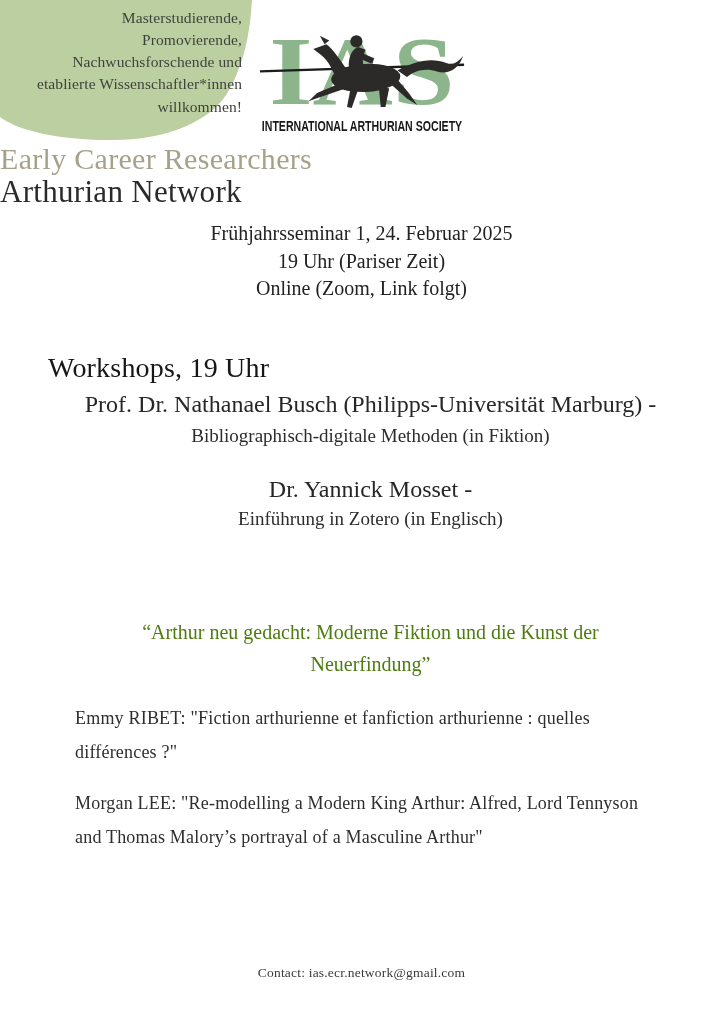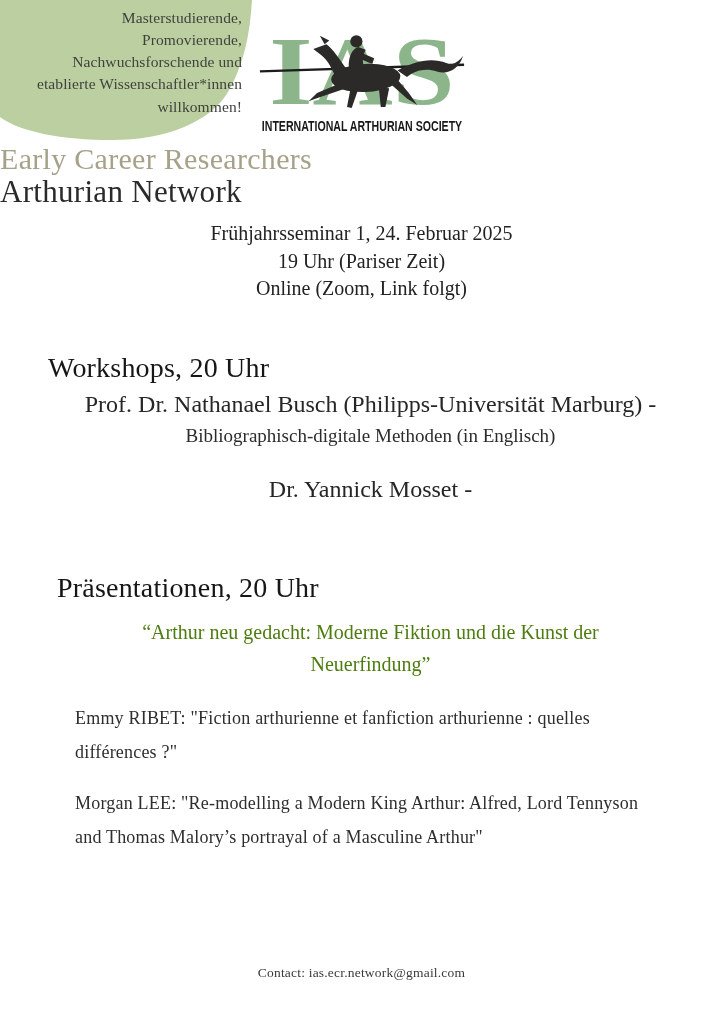--- a/index.html
+++ b/index.html
@@ -106,28 +106,28 @@
     <div class="title-line1">Early Career Researchers</div>
     <div class="title-line2">Arthurian Network</div>
   </div>
 
   <div class="event">
     <div>Frühjahrsseminar 1, 24. Februar 2025</div>
     <div>19 Uhr (Pariser Zeit)</div>
     <div>Online (Zoom, Link folgt)</div>
   </div>
 
-  <div class="section-heading ws-heading">Workshops, 20 Uhr</div>
+  <div class="section-heading ws-heading">Workshops, 19 Uhr</div>
 
   <div class="centered-line speaker ws1-speaker">Prof. Dr. Nathanael Busch (Philipps-Universität Marburg) -</div>
-  <div class="centered-line topic ws1-topic">Bibliographisch-digitale Methoden (in Englisch)</div>
+  <div class="centered-line topic ws1-topic">Bibliographisch-digitale Methoden (in Fiktion)</div>
 
   <div class="centered-line speaker ws2-speaker">Dr. Yannick Mosset -</div>
+  <div class="centered-line topic ws2-topic">Einführung in Zotero (in Englisch)</div>
 
-  <div class="section-heading pr-heading">Präsentationen, 20 Uhr</div>
 
   <div class="theme">“Arthur neu gedacht: Moderne Fiktion und die Kunst der Neuerfindung”</div>
 
   <div class="talk talk-1">Emmy RIBET: "Fiction arthurienne et fanfiction arthurienne : quelles différences ?"</div>
   <div class="talk talk-2">Morgan LEE: "Re-modelling a Modern King Arthur: Alfred, Lord Tennyson and Thomas Malory’s portrayal of a Masculine Arthur"</div>
 
   <div class="contact">Contact: ias.ecr.network@gmail.com</div>
 
 </div>
 

